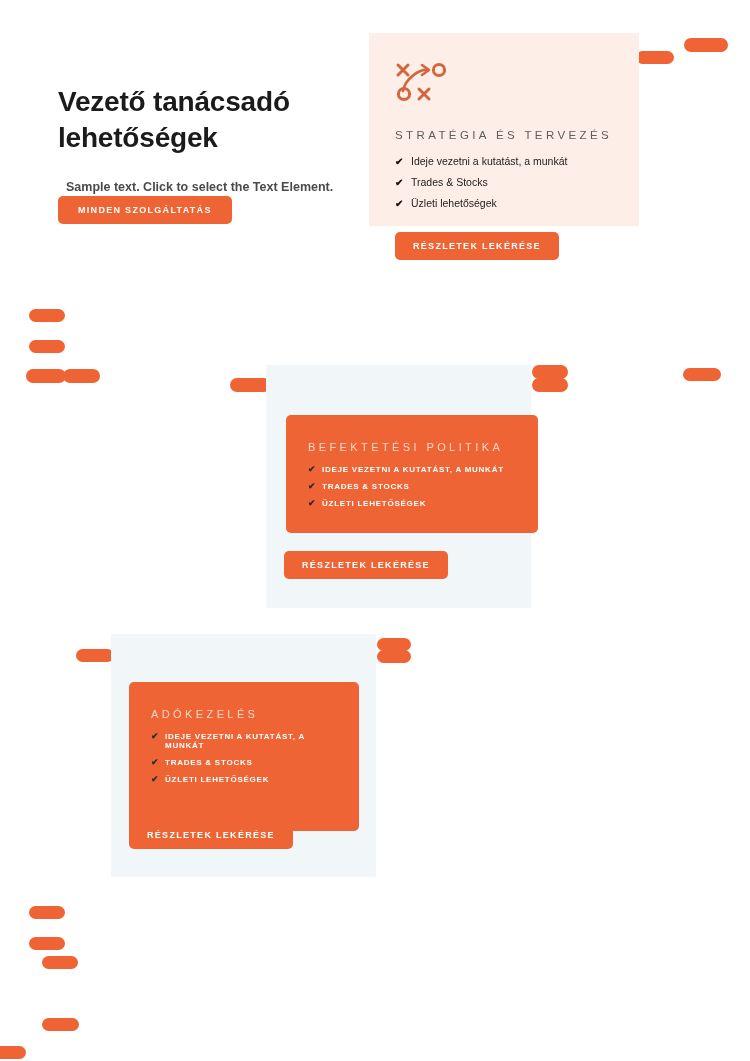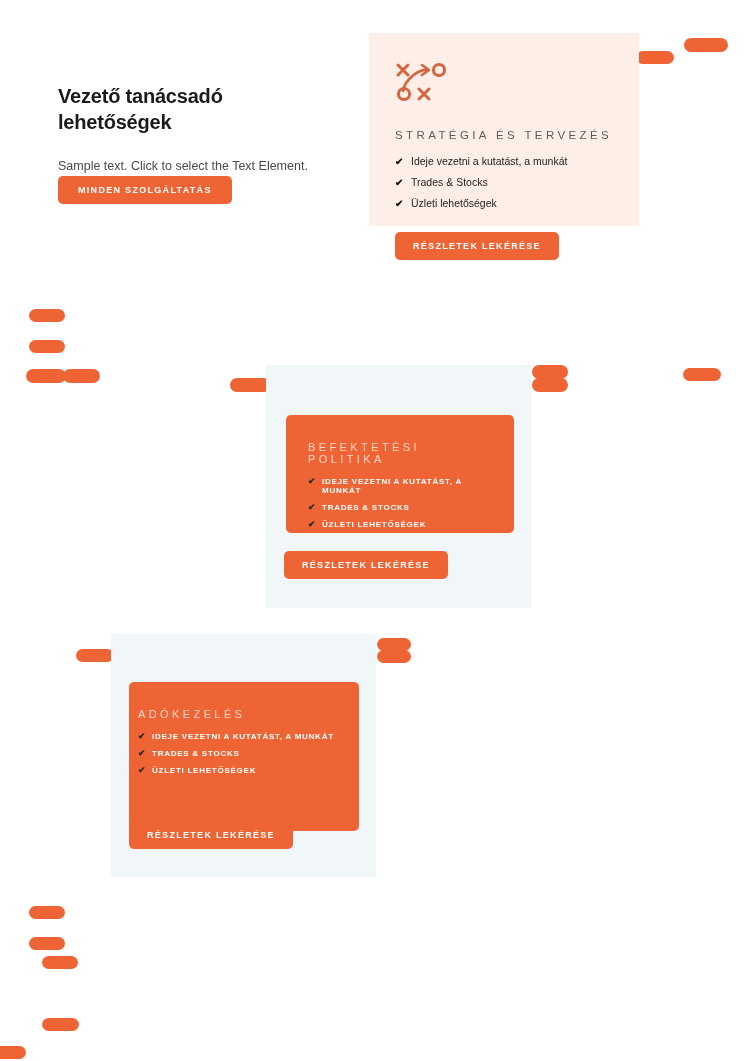--- a/index.html
+++ b/index.html
@@ -28,32 +28,32 @@
 
   
   .hero {
     position: absolute;
     left: 58px;
     top: 84px;
     width: 290px;
   }
   .hero-title {
     margin: 0;
-    font-size: 20px;
+    font-size: 28px;
     line-height: 1.28;
     font-weight: 700;
     color: #1b1b1b;
     letter-spacing: -0.2px;
   }
   .hero-sub {
-    margin: 22px 0 0 0;
+    margin: 22px 0 0 8px;
     font-size: 12.5px;
     line-height: 1.5;
     color: #4a4a4a;
-    font-weight: 400;
+    font-weight: 700;
   }
   .btn {
     display: inline-block;
     background: #ef6434;
     color: #ffffff;
     border: none;
     border-radius: 5px;
     font-family: "Liberation Sans", sans-serif;
     font-size: 9px;
     font-weight: 700;
@@ -124,22 +124,22 @@
   .panel2 { left: 266px; top: 365px; width: 265px; height: 243px; }
   .panel3 { left: 111px; top: 634px; width: 265px; height: 243px; }
 
   .inner {
     position: absolute;
     background: #ef6434;
     border-radius: 5px;
     box-sizing: border-box;
     padding: 26px 22px 18px 22px;
   }
-  .inner2 { left: 20px; top: 50px; width: 228px; height: 118px; }
-  .inner3 { left: 18px; top: 48px; width: 230px; height: 149px; padding-left: 9px; }
+  .inner2 { left: 20px; top: 50px; width: 252px; height: 118px; }
+  .inner3 { left: 18px; top: 48px; width: 230px; height: 149px; }
 
   .inner-title {
     margin: 0;
     font-size: 11px;
     font-weight: 400;
     letter-spacing: 3.4px;
     color: #fbd7c6;
     text-transform: uppercase;
   }
   .list-inv {

